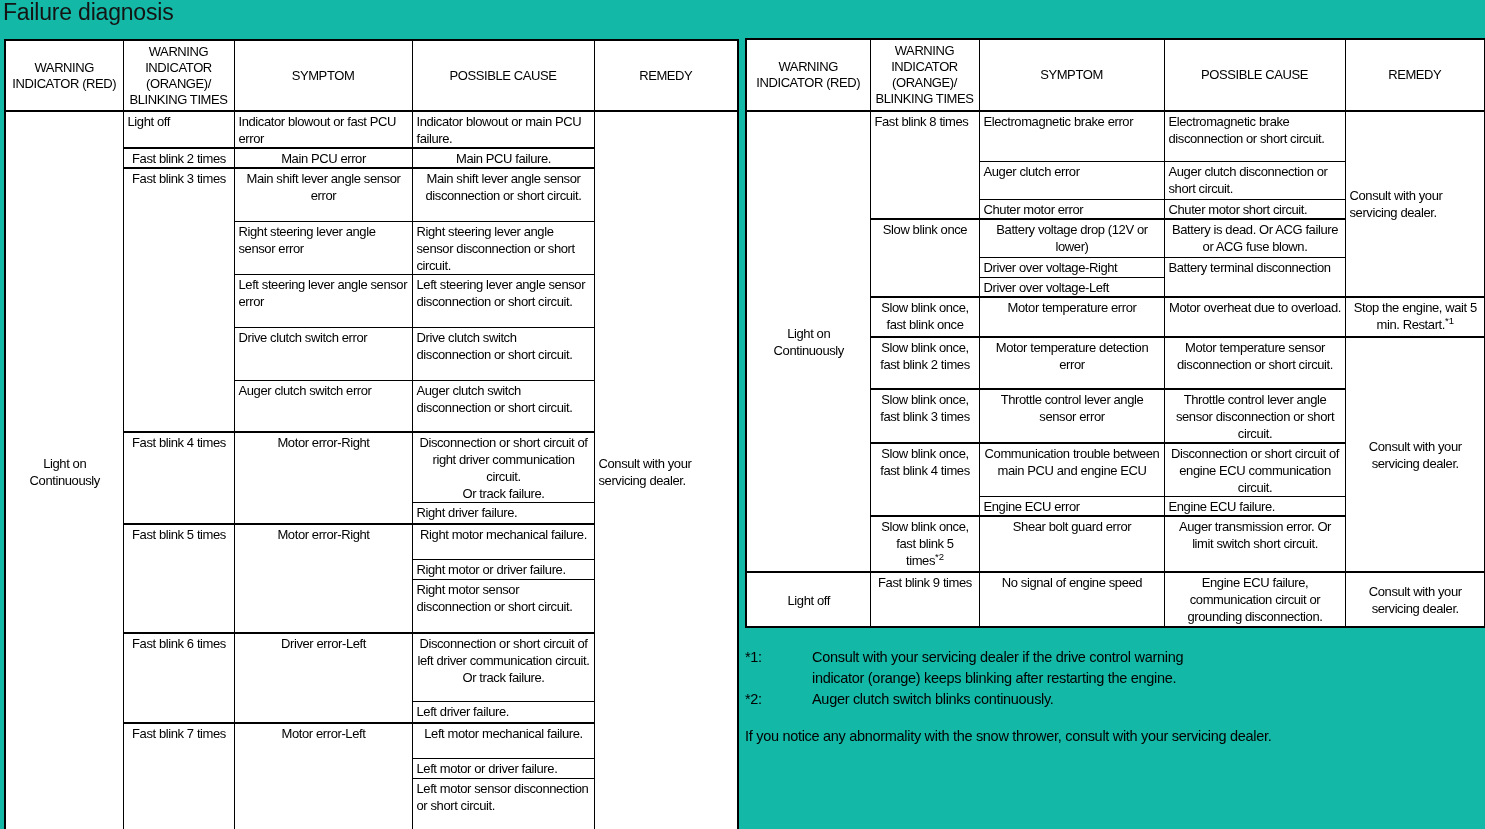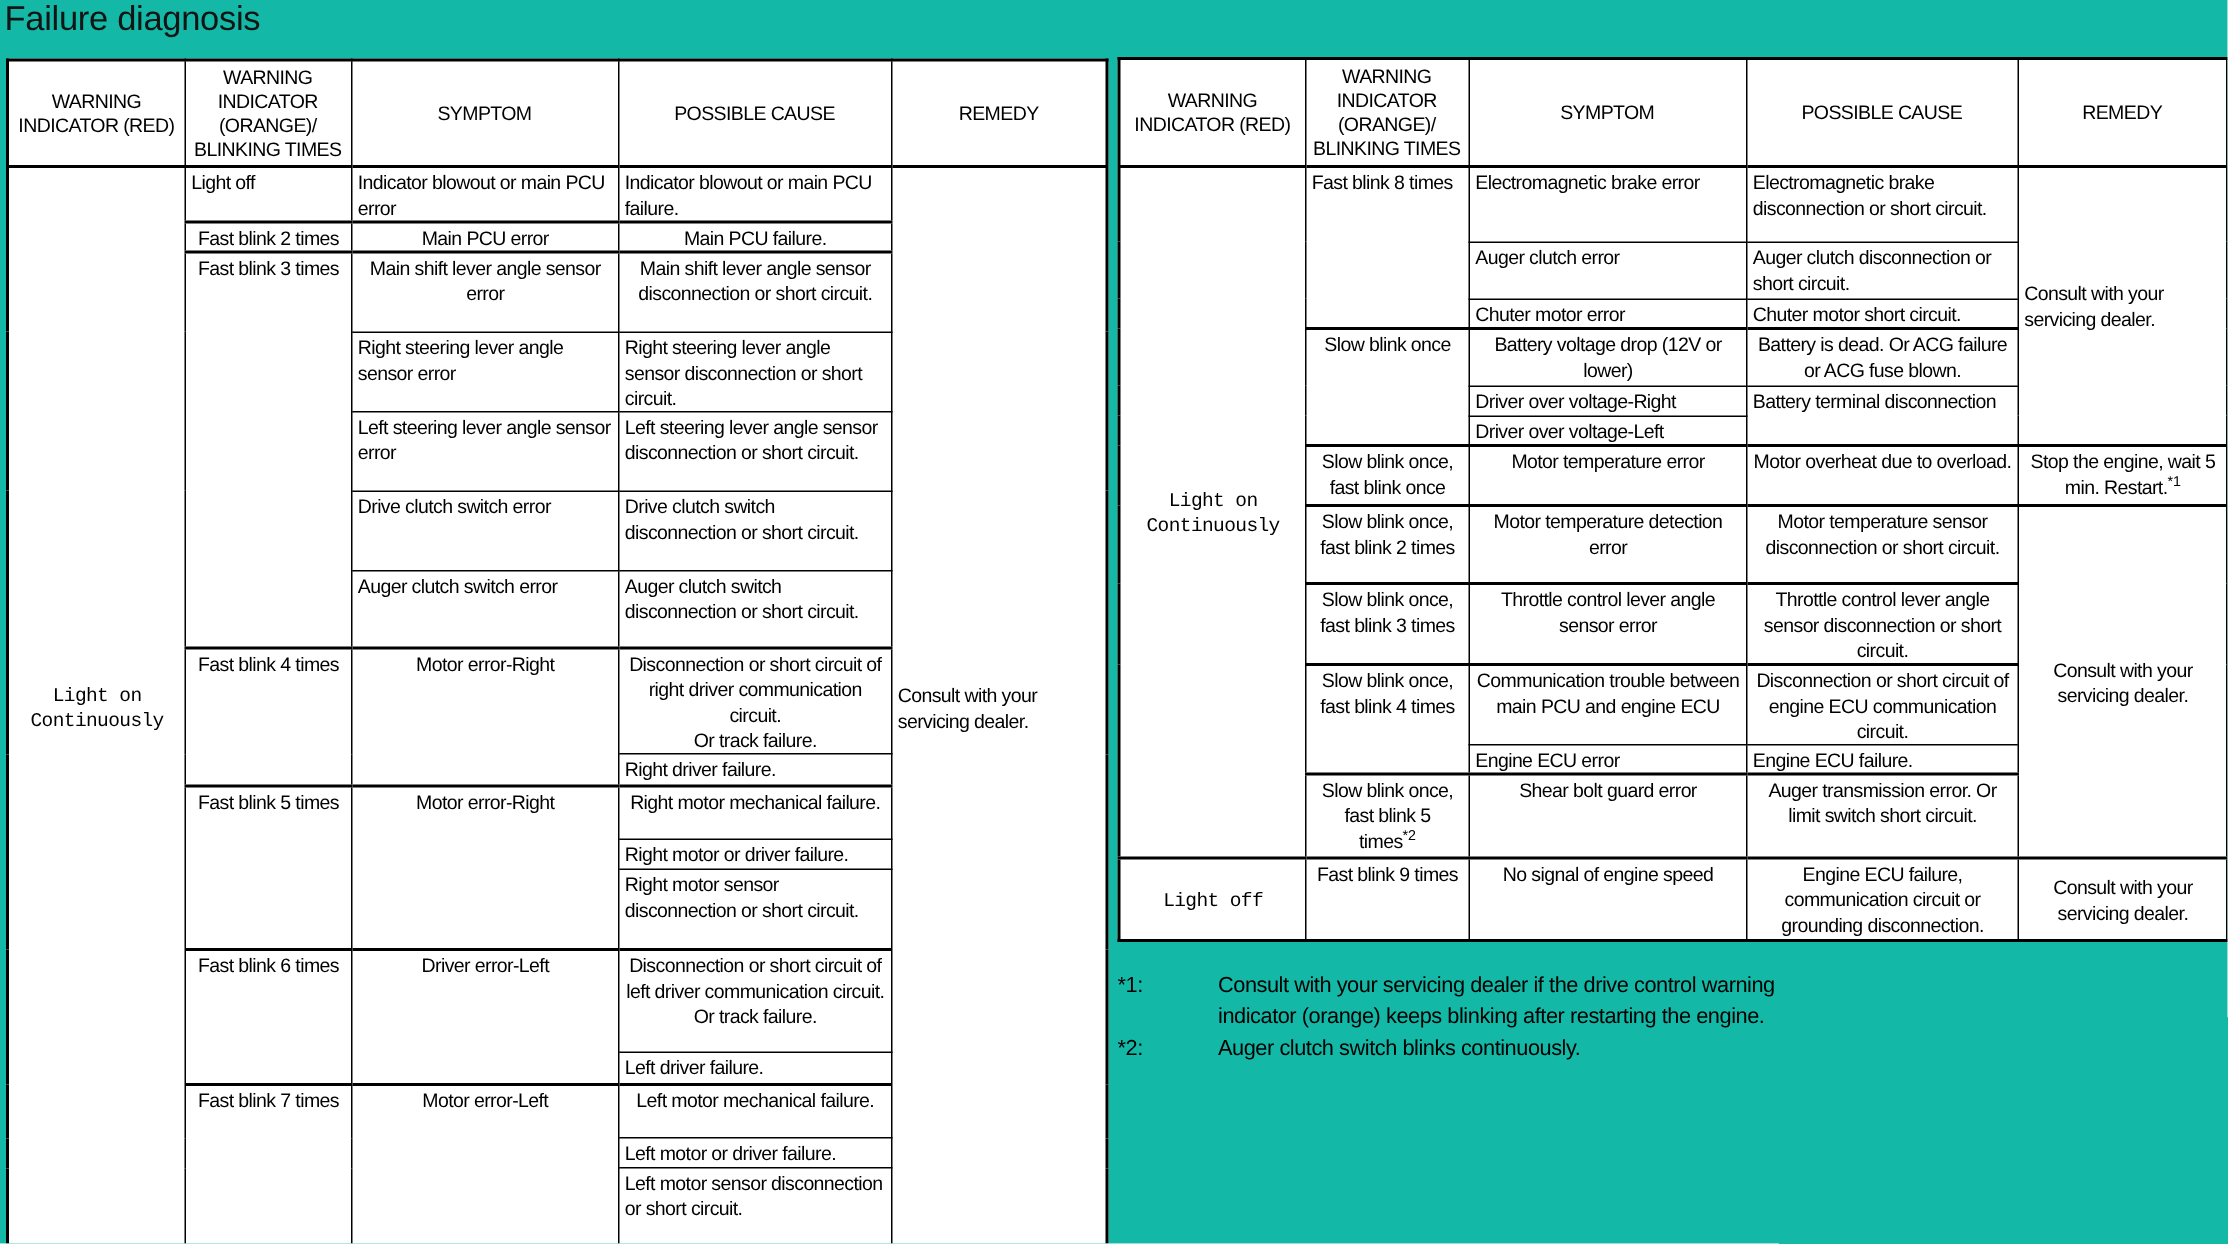--- a/index.html
+++ b/index.html
@@ -11,21 +11,21 @@
         border:2px solid #000;background:#fff;}
   #left-table{left:4px;top:39px;width:733px;}
   #right-table{left:745px;top:38px;width:739px;}
   th,td{border:1px solid #000;padding:1px 3px 0 4px;font-size:13px;line-height:17px;
         letter-spacing:-0.4px;vertical-align:top;text-align:left;font-weight:normal;
         white-space:pre-line;color:#000;}
   thead th{text-align:center;vertical-align:middle;line-height:16px;
            border-bottom:2px solid #000;padding:1px 2px;}
   tr.gs td{border-top:2px solid #000;text-align:center;}
   .vc{vertical-align:middle;}
-  .hc{text-align:center;font-family:Liberation Mono, monospace;}
+  .hc{text-align:center;}
   sup{font-size:9.5px;letter-spacing:0;line-height:0;vertical-align:baseline;
       position:relative;top:-5px;}
   .footnotes{position:absolute;left:745px;top:647px;width:472px;
              font-size:14.5px;line-height:21px;letter-spacing:-0.3px;}
   .fn{display:flex;}
   .fn-marker{flex:0 0 27px;}
   .fn-text{flex:1;margin-left:40px;}
   .closing{position:absolute;left:745px;top:726px;width:720px;
            font-size:14.5px;line-height:21px;letter-spacing:-0.3px;}
 </style>
@@ -54,21 +54,21 @@
         <th>SYMPTOM</th>
         <th>POSSIBLE CAUSE</th>
         <th>REMEDY</th>
       </tr>
     </thead>
     <tbody>
       <tr style="height:36px">
         <td rowspan="17" class="vc hc">Light on
 Continuously</td>
         <td>Light off</td>
-        <td>Indicator blowout or main PCU error</td>
+        <td>Indicator blowout or fast PCU error</td>
         <td>Indicator blowout or main PCU failure.</td>
         <td rowspan="17" class="vc">Consult with your servicing dealer.</td>
       </tr>
       <tr class="gs" style="height:20px">
         <td>Fast blink 2 times</td>
         <td>Main PCU error</td>
         <td>Main PCU failure.</td>
       </tr>
       <tr class="gs" style="height:53px">
         <td rowspan="5">Fast blink 3 times</td>
@@ -235,13 +235,14 @@
     <div class="fn">
       <span class="fn-marker">*1:</span>
       <span class="fn-text">Consult with your servicing dealer if the drive control warning indicator (orange) keeps blinking after restarting the engine.</span>
     </div>
     <div class="fn">
       <span class="fn-marker">*2:</span>
       <span class="fn-text">Auger clutch switch blinks continuously.</span>
     </div>
   </div>
 
+  <div class="closing">If you notice any abnormality with the snow thrower, consult with your servicing dealer.</div>
 </div>
 
 </body></html>

